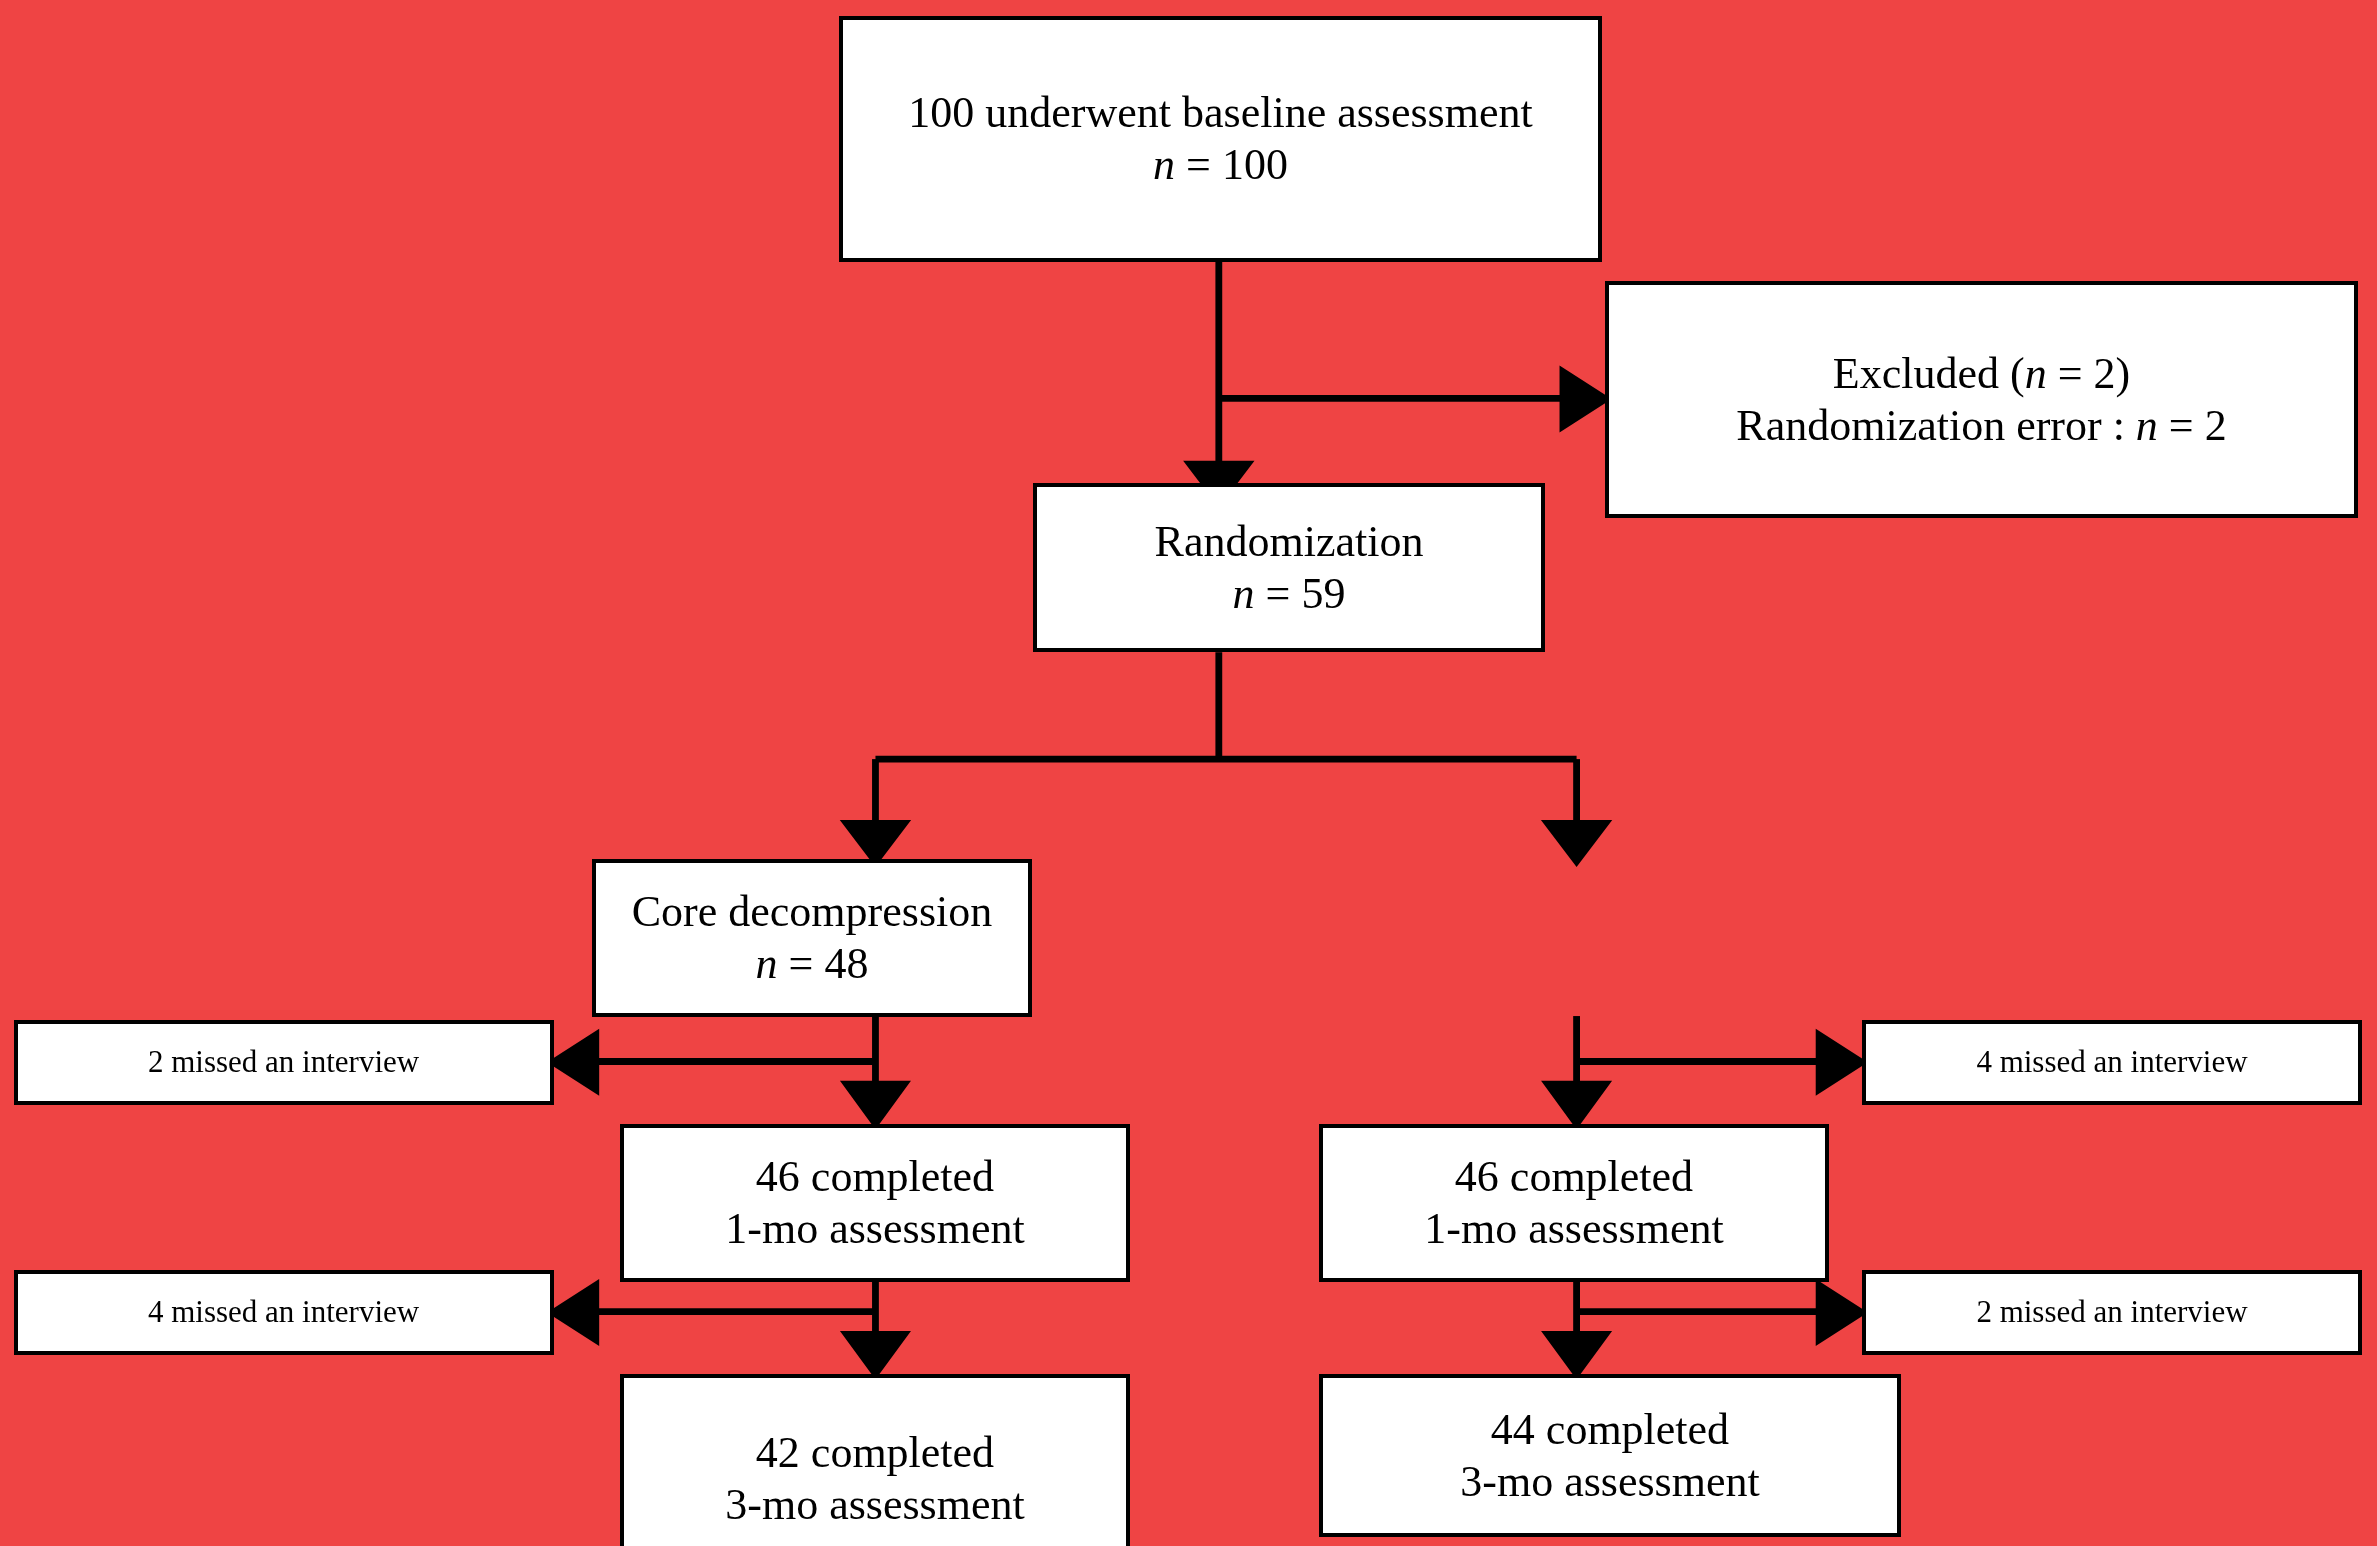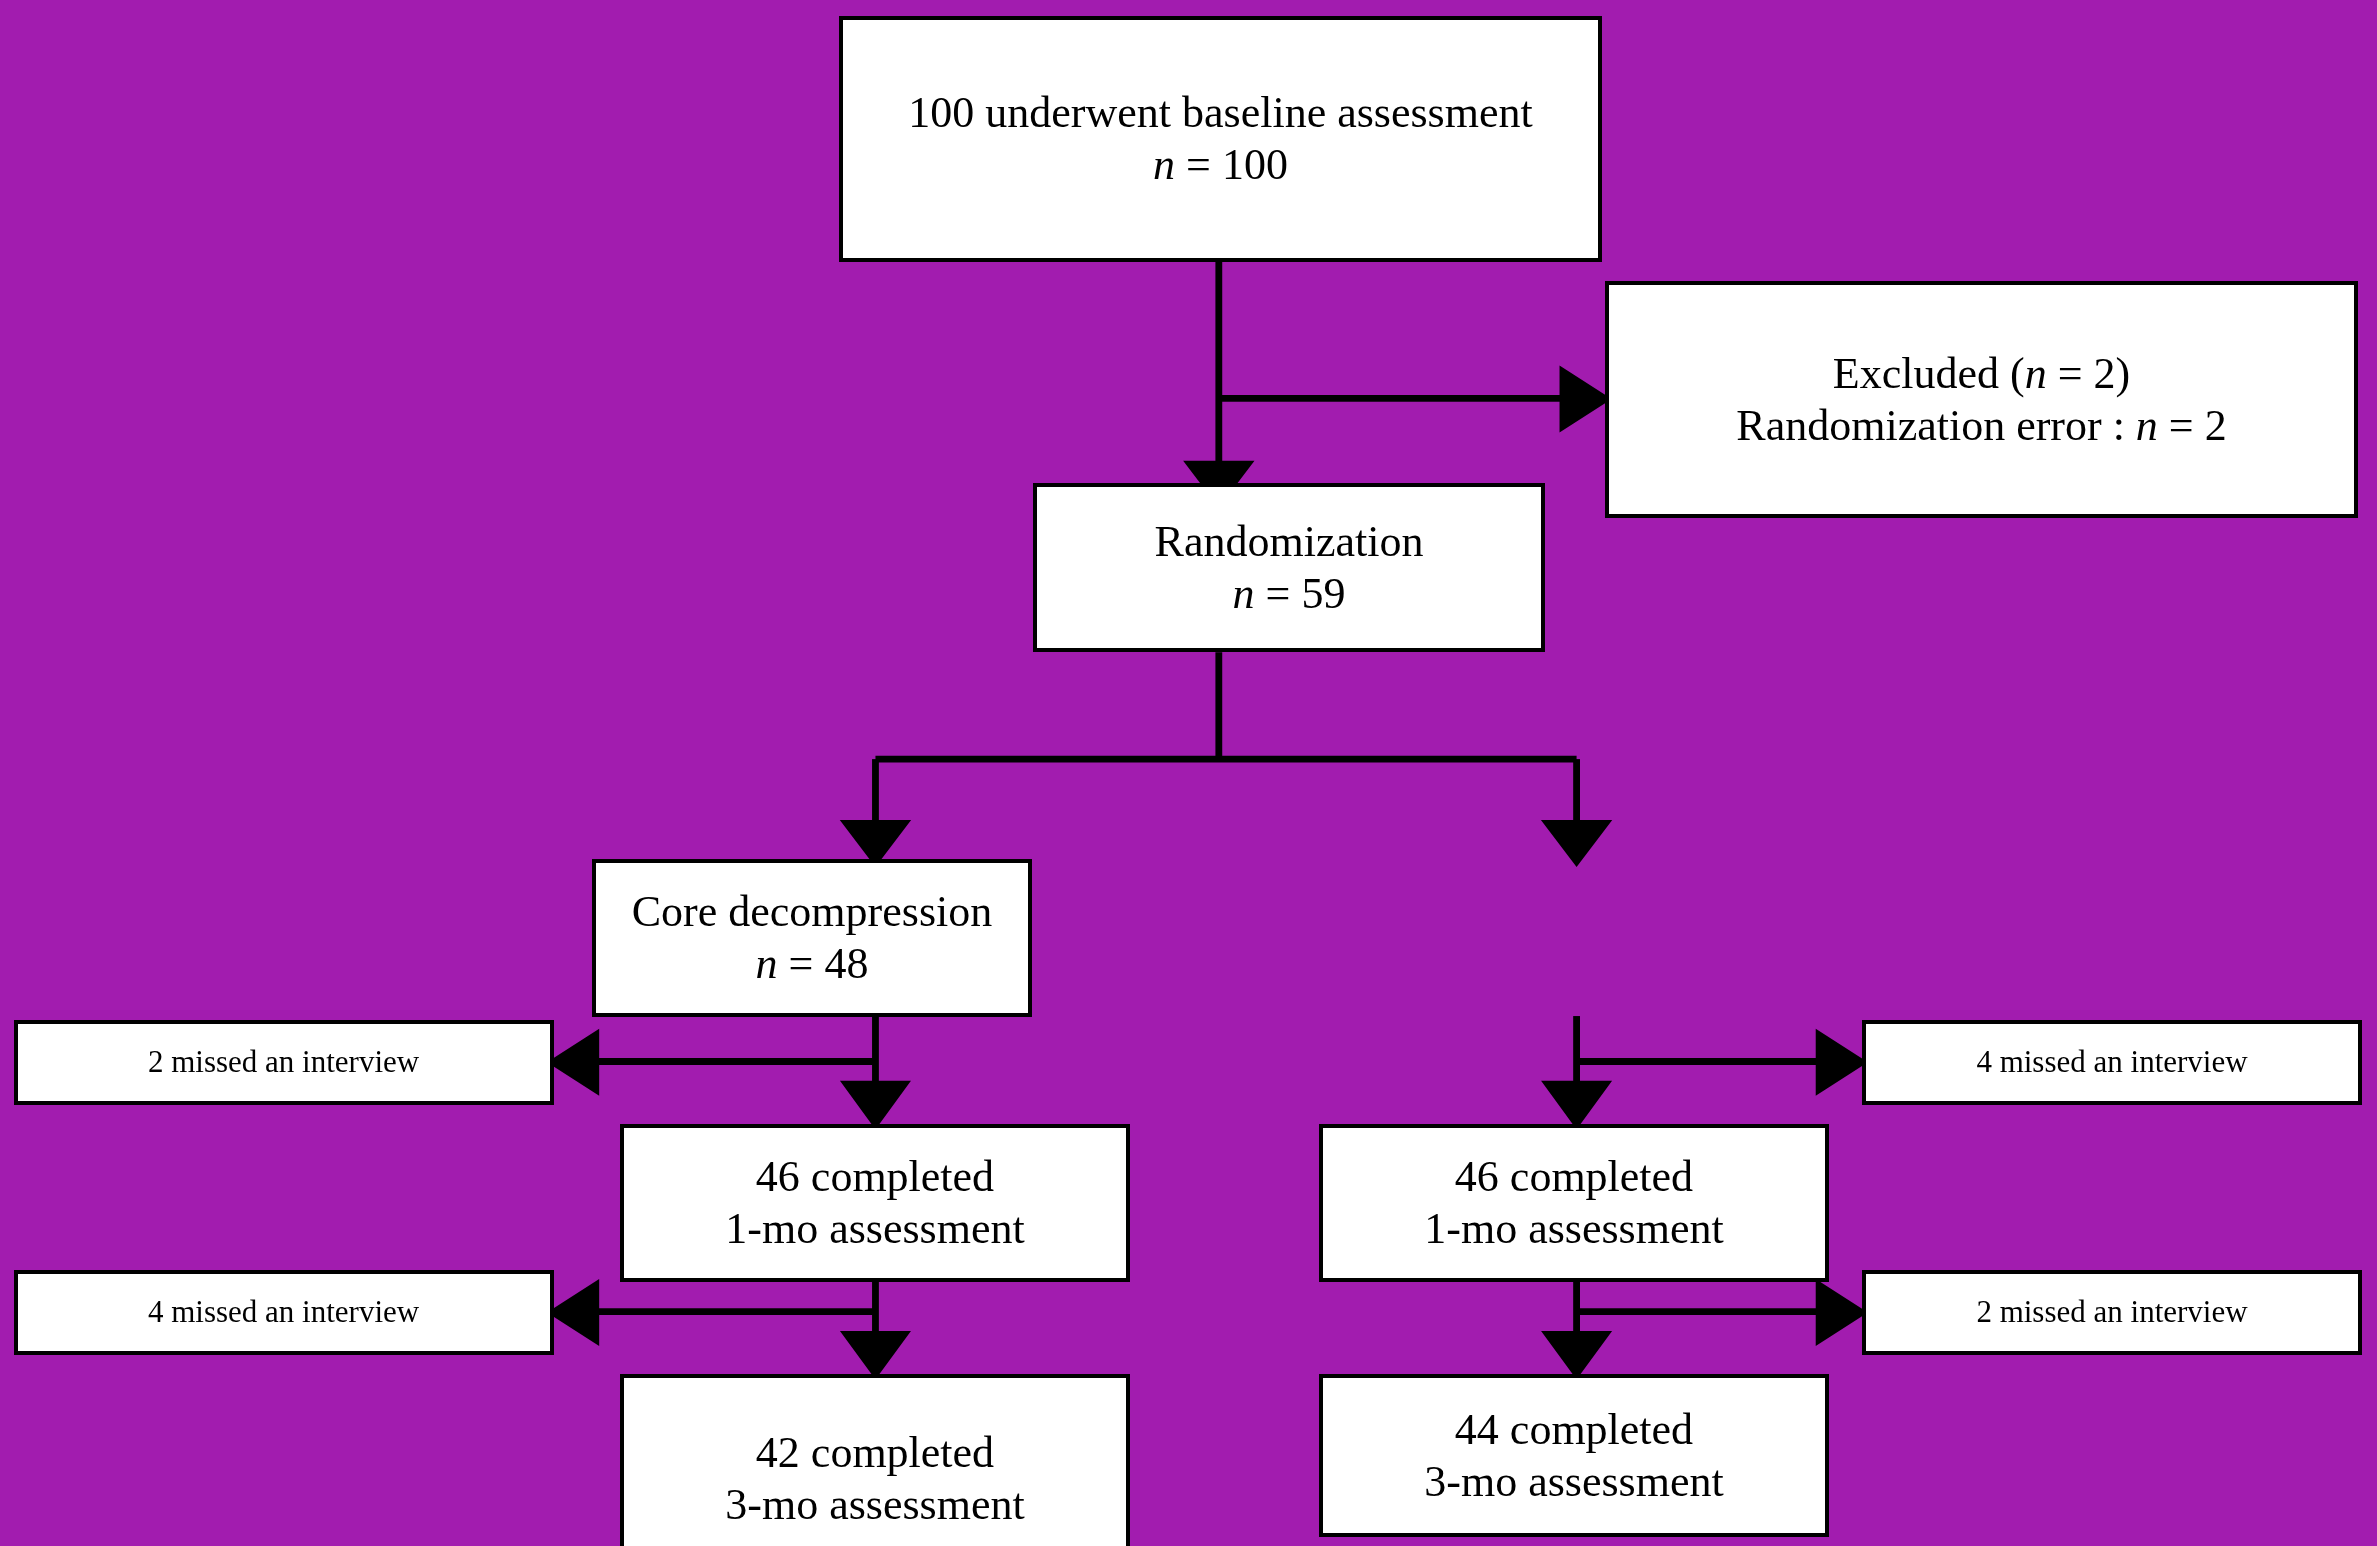--- a/index.html
+++ b/index.html
@@ -1,16 +1,16 @@
 <!DOCTYPE html>
 <html style="font-size:12px"><head>
 <meta charset="utf-8">
 <style>
   html,body{margin:0;padding:0;background:#ffffff;}
-  #canvas{position:relative;width:2377px;height:1547px;background:#a21caf;
+  #canvas{position:relative;width:2377px;height:1547px;background:#ef4444;
           font-family:"Liberation Serif","DejaVu Serif",serif;color:#000000;
           overflow:hidden;}
   .box{position:absolute;box-sizing:border-box;border:4.5px solid #000000;
        background:#ffffff;display:flex;flex-direction:column;
        align-items:center;justify-content:center;text-align:center;
        line-height:1.18;}
   .box .ln{display:block;white-space:nowrap;}
   .t58{font-size:44px;}
   .t54{font-size:31px;}
   i{font-style:italic;}
@@ -105,19 +105,19 @@
 
   <div class="box" style="left:1862px;top:1270px;width:500px;height:85px;">
     <span class="ln t54">2 missed an interview</span>
   </div>
 
   <div class="box" style="left:620px;top:1374px;width:510px;height:209px;">
     <span class="ln t58">42 completed</span>
     <span class="ln t58">3-mo assessment</span>
   </div>
 
-  <div class="box" style="left:1319px;top:1374px;width:510px;height:163px;">
+  <div class="box" style="left:1319px;top:1374px;width:582px;height:163px;">
     <span class="ln t58">44 completed</span>
     <span class="ln t58">3-mo assessment</span>
   </div>
 
 </div>
 
 
 </body></html>

